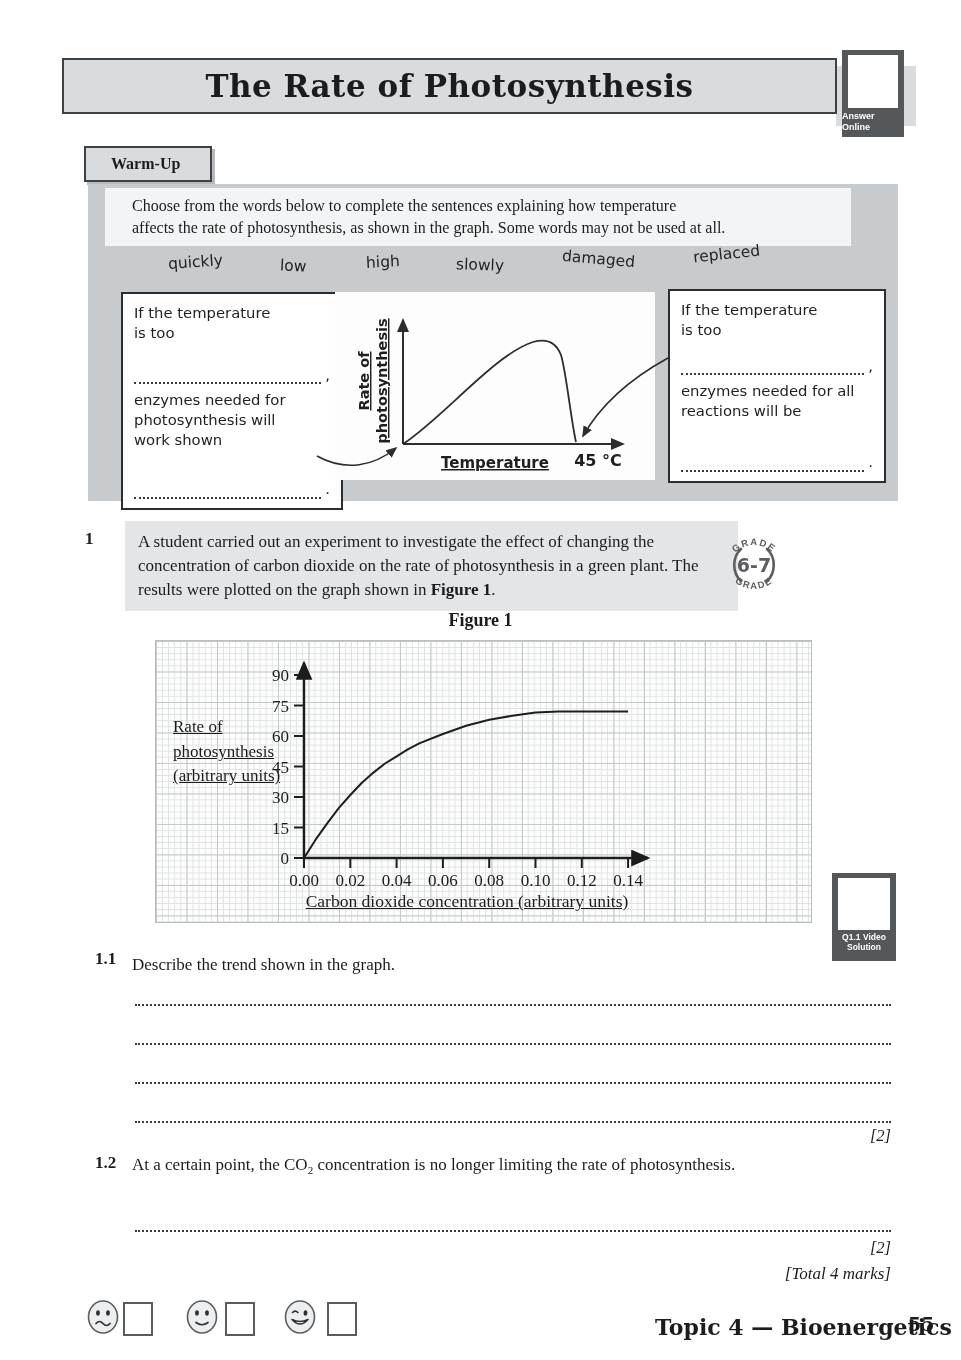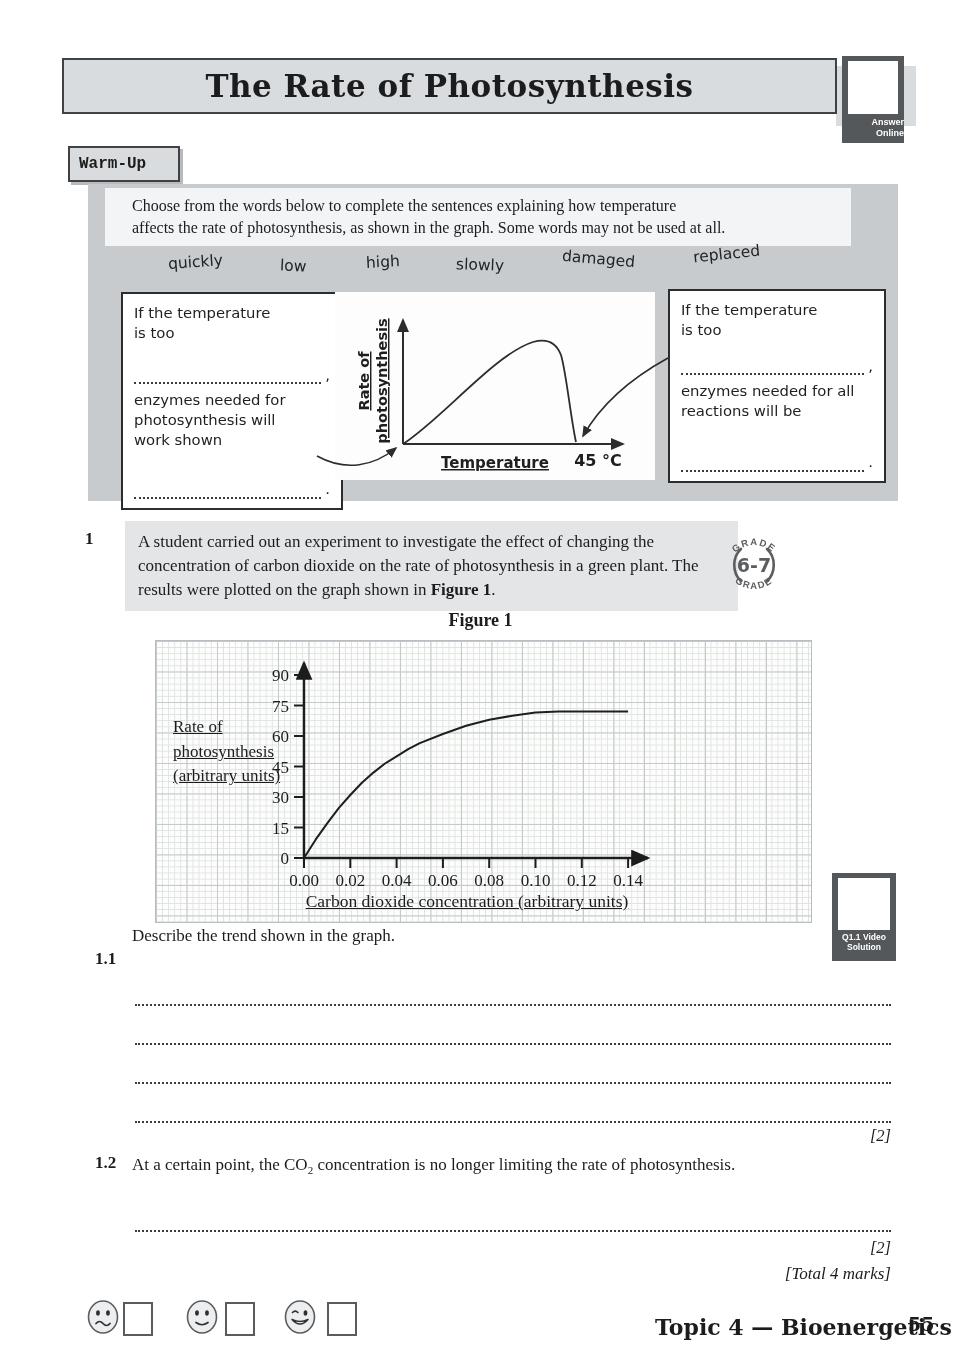--- a/index.html
+++ b/index.html
@@ -5,29 +5,29 @@
   html,body{margin:0;padding:0;background:#ffffff;}
   #page{position:relative;width:961px;height:1360px;background:#ffffff;overflow:hidden;
         font-family:"Liberation Serif",serif;color:#1c1c1c;}
   .abs{position:absolute;}
 
   
   #title-banner{left:62px;top:58px;width:771px;height:52px;background:#d9dcdf;
     border:2px solid #3f4143;display:flex;align-items:center;justify-content:center;}
   #title-banner .t{font-family:"DejaVu Serif",serif;font-weight:bold;font-size:31px;letter-spacing:.5px;color:#1b1c1d;}
   #banner-tab{left:836px;top:66px;width:80px;height:60px;background:#d9dcdf;}
-  #answer-online{left:842px;top:56px;width:62px;height:87px;background:#55585b;text-align:right;}
+  #answer-online{left:842px;top:50px;width:62px;height:87px;background:#55585b;text-align:left;}
   #answer-online .qr{margin:5px auto 0;width:50px;height:53px;background:#ffffff;}
   #answer-online .lbl{margin-top:3px;color:#fff;font-family:"Liberation Sans",sans-serif;
     font-weight:bold;font-size:9px;line-height:1.2;}
 
   
-  #warmup-label{left:68px;top:146px;width:99px;height:32px;background:#d9dcdf;border:2px solid #3f4143;
-    box-shadow:3px 3px 0 rgba(125,130,135,.55);display:flex;align-items:center;padding-left:9px;
-    font-family:Liberation Mono, monospace;font-weight:bold;font-size:16px;}
+  #warmup-label{left:84px;top:146px;width:99px;height:32px;background:#d9dcdf;border:2px solid #3f4143;
+    box-shadow:3px 3px 0 rgba(125,130,135,.55);display:flex;align-items:center;padding-left:25px;
+    font-family:Liberation Serif, serif;font-weight:bold;font-size:16px;}
   #warmup-panel{left:88px;top:184px;width:810px;height:317px;background:#c7cbce;}
   #warmup-instructions{position:absolute;left:17px;top:4px;width:692px;height:44px;background:#f3f4f5;
     padding:7px 27px;font-size:16px;line-height:1.35;}
   .word{position:absolute;font-family:"DejaVu Sans",sans-serif;font-size:15.5px;color:#212325;}
   .w1{left:80px;top:69px;transform:rotate(-4deg);}
   .w2{left:192px;top:73px;transform:rotate(3deg);}
   .w3{left:278px;top:69px;transform:rotate(-3deg);}
   .w4{left:368px;top:72px;transform:rotate(2deg);}
   .w5{left:474px;top:66px;transform:rotate(5deg);}
   .w6{left:605px;top:61px;transform:rotate(-6deg);}
@@ -68,21 +68,21 @@
   .figtick{font-family:"Liberation Serif",serif;font-size:17px;fill:#1c1c1c;}
 
   
   #video-box{left:832px;top:873px;width:64px;height:88px;background:#55585b;text-align:center;}
   #video-box .qr{margin:5px auto 0;width:52px;height:52px;background:#ffffff;}
   #video-box .lbl{margin-top:2px;color:#fff;font-family:"Liberation Sans",sans-serif;font-weight:bold;font-size:8.5px;line-height:1.2;}
 
   
   .qtext{font-size:17px;line-height:1.45;}
   #q11-num{left:95px;top:949px;}
-  #q11-text{left:132px;top:924px;text-align:right;}
+  #q11-text{left:132px;top:953px;text-align:right;}
   .ansline{left:135px;width:756px;height:20px;border-bottom:2px dotted #3b3b3b;}
   #al1{top:984px;} #al2{top:1023px;} #al3{top:1062px;} #al4{top:1101px;}
   .marks{right:70px;font-style:italic;font-size:16.5px;}
   #q11-marks{top:1126px;}
   #q12-num{left:95px;top:1153px;}
   #q12-l1{left:132px;top:1153px;}
   #q12-l2{left:132px;top:1180px;}
   sub.co2{font-size:11px;}
   #al5{top:1210px;}
   #q12-marks{top:1238px;}

